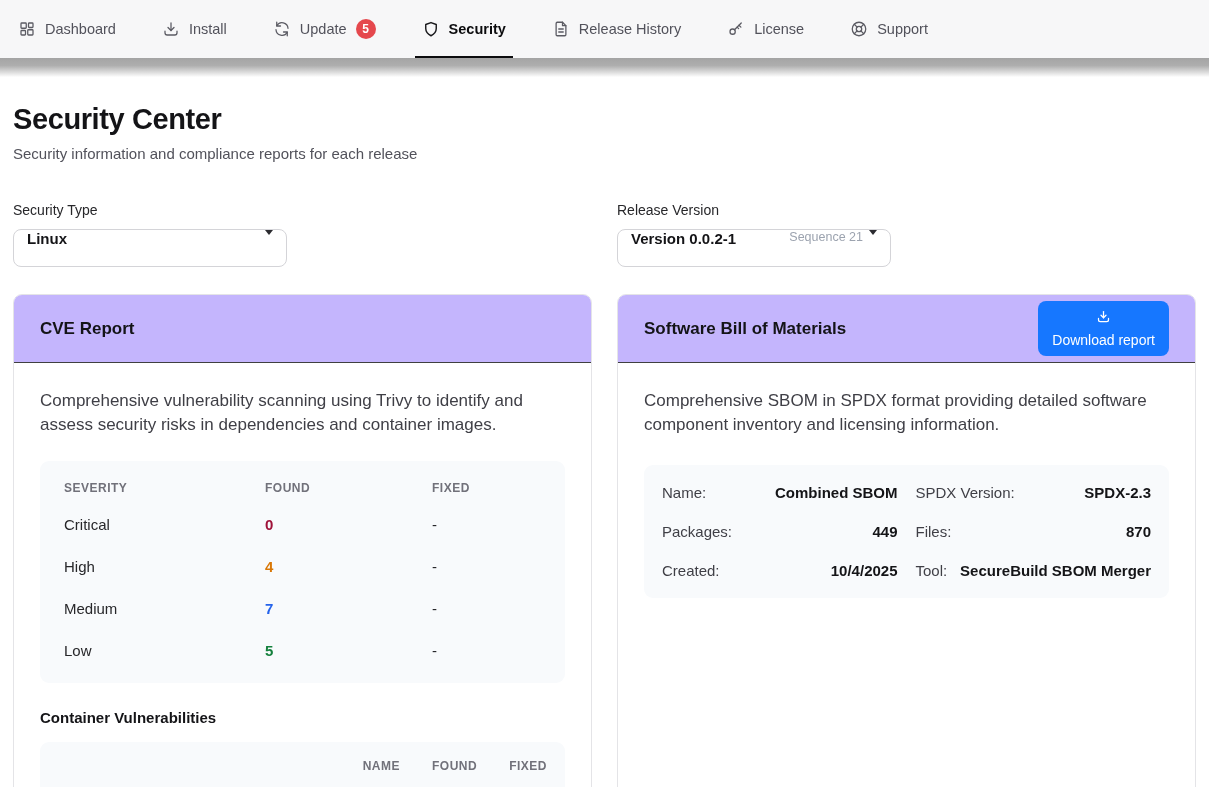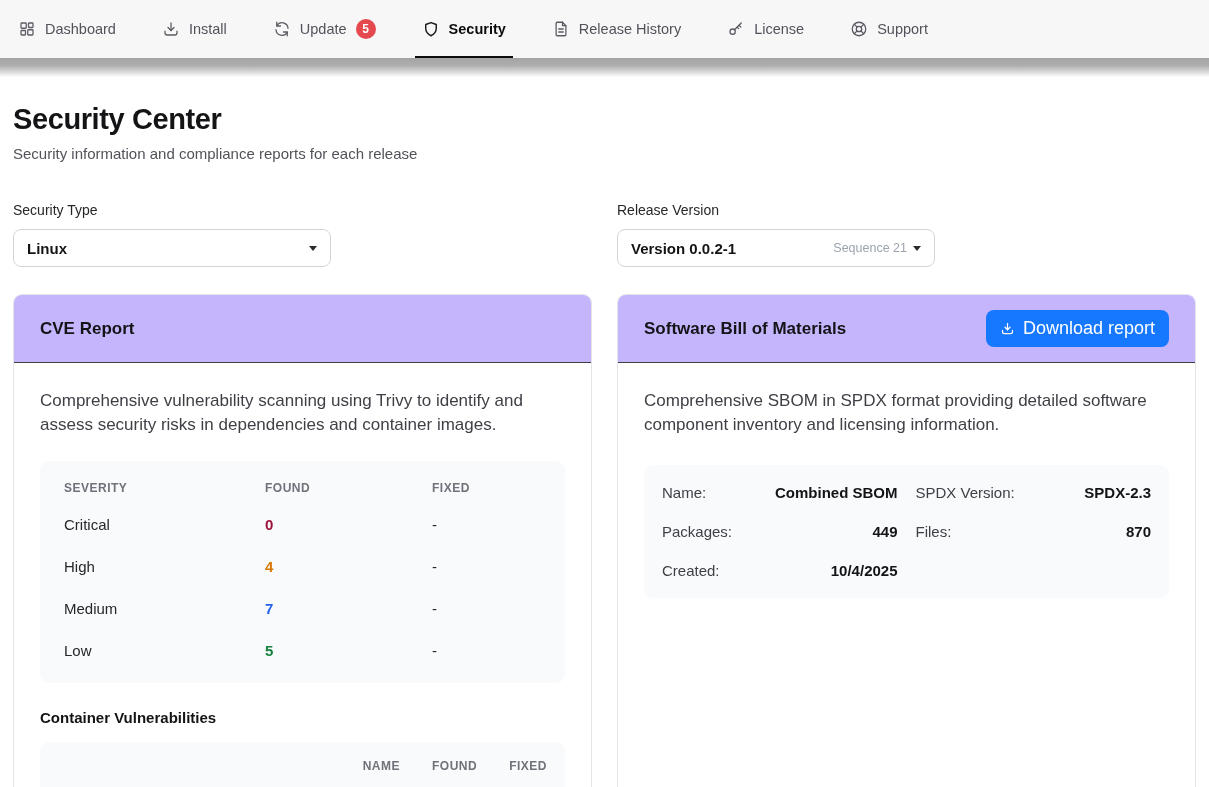--- a/index.html
+++ b/index.html
@@ -25,22 +25,22 @@
 
   
   .content { padding:0 13px; }
   .page-title { margin-top:26px; font-size:29px; font-weight:700;
     letter-spacing:-0.4px; color:#141417; }
   .page-subtitle { margin-top:9px; font-size:15px; color:#52525b; }
 
   
   .filters { display:grid; grid-template-columns:1fr 1fr; gap:25px; margin-top:40px; }
   .filter-label { font-size:14px; color:#27272a; margin-bottom:11px; }
-  .select { width:318px; height:38px; border:1px solid #d4d4d8; border-radius:8px;
-    background:#fff; display:flex; align-items:center; padding:0 13px;
+  .select { width:274px; height:38px; border:1px solid #d4d4d8; border-radius:8px;
+    background:#fff; display:flex; align-items:flex-start; padding:0 13px;
     font-size:15px; cursor:pointer; }
   .select .value { font-weight:700; color:#141417; }
   .select .spacer { flex:1; }
   .select .seq { font-size:12.5px; color:#9ca3af; margin-right:6px; }
   .caret { width:0; height:0; border-left:4.5px solid transparent;
     border-right:4.5px solid transparent; border-top:5.5px solid #2b2b30; }
 
   
   .cards { display:grid; grid-template-columns:1fr 1fr; gap:25px;
     margin-top:27px; height:600px; align-items:stretch; }
@@ -66,22 +66,22 @@
 
   
   .cv-title { margin-top:26px; font-size:15px; font-weight:600; color:#141417; }
   .cv-head { margin-top:16px; background:#f8fafc; border-radius:9px 9px 0 0;
     display:flex; align-items:center; padding:17px 18px;text-align:right; }
   .cv-head .th:nth-child(1) { flex:1; }
   .cv-head .th + .th { margin-left:32px; }
 
   
   .btn-primary { display:flex; align-items:center; gap:8px; color:#fff;
-    border:none; border-radius:8px; padding:8px 14px; font-size:18px;
-    font-weight:500; cursor:pointer; font-family:inherit; }
+    border:none; border-radius:8px; padding:8px 14px; font-size:14px;
+    font-weight:500; cursor:pointer; font-family:inherit;flex-direction:column; }
   .btn-primary svg { width:15px; height:15px; stroke:#fff; stroke-width:2;
     fill:none; stroke-linecap:round; stroke-linejoin:round; }
   .sbom-box { margin-top:28px; background:#f8fafc; border-radius:9px;
     padding:8px 18px; display:grid; grid-template-columns:1fr 1fr; column-gap:18px; }
   .sbom-cell { display:flex; justify-content:space-between; align-items:baseline;
     padding:11px 0; font-size:15px; gap:10px; }
   .sbom-label { color:#3f3f46; white-space:nowrap; }
   .sbom-value { font-weight:700; color:#141417; text-align:right; }
 </style>
 </head>
@@ -253,18 +253,22 @@
             <span class="sbom-value">449</span>
           </div>
           <div class="sbom-cell">
             <span class="sbom-label">Files:</span>
             <span class="sbom-value">870</span>
           </div>
           <div class="sbom-cell">
             <span class="sbom-label">Created:</span>
             <span class="sbom-value">10/4/2025</span>
           </div>
+          <div class="sbom-cell">
+            <span class="sbom-label">Tool:</span>
+            <span class="sbom-value">SecureBuild SBOM Merger</span>
+          </div>
         </div>
       </div>
     </section>
 
   </div>
 </div>
 
 </body></html>

